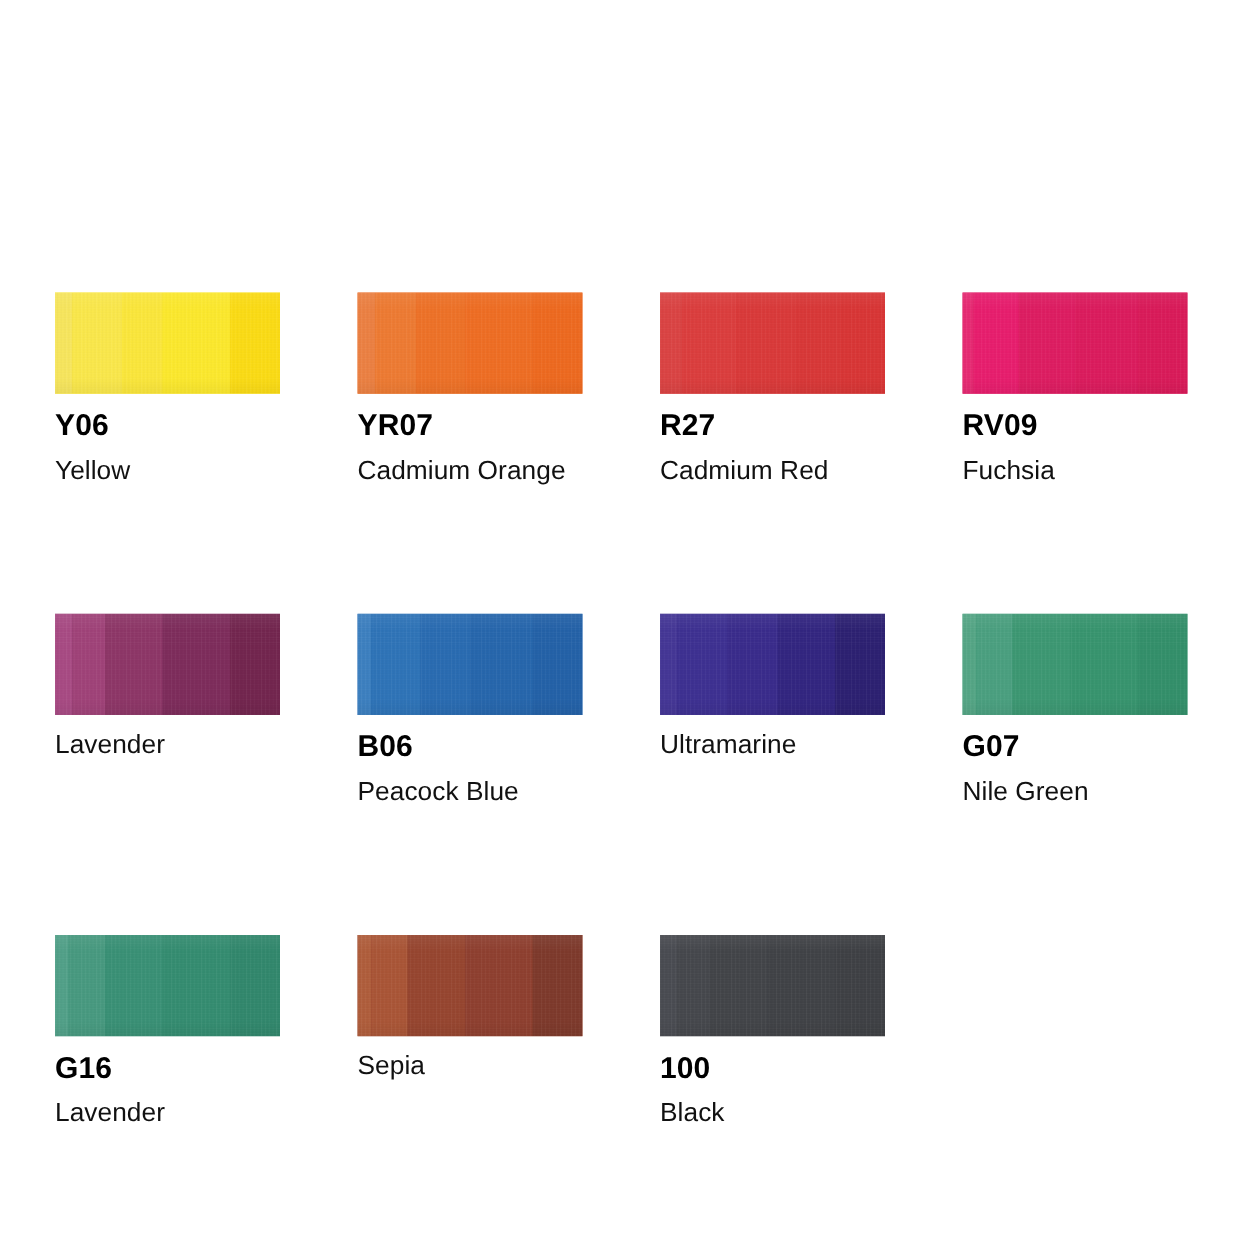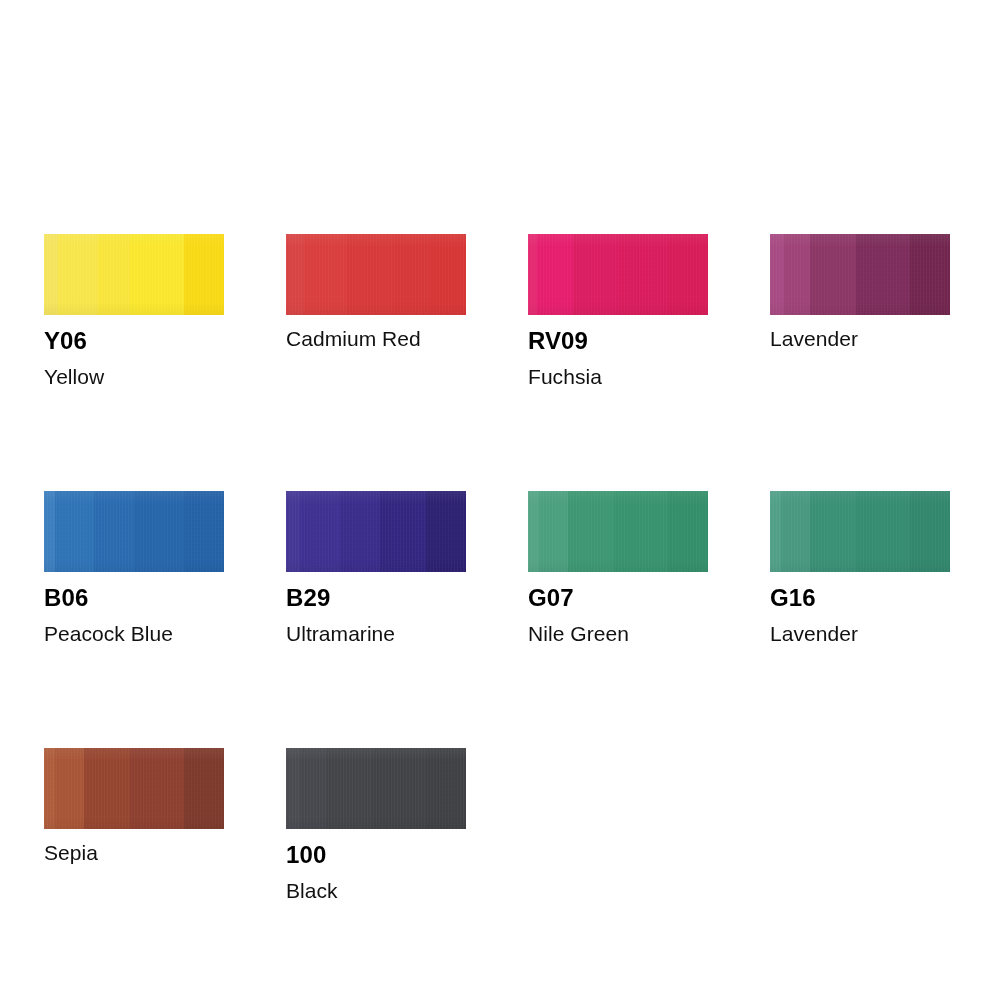--- a/index.html
+++ b/index.html
@@ -109,29 +109,43 @@
           <div class="band" style="left: 30%; width: 18%; background: rgb(251, 231, 60);"></div>
           <div class="band" style="left: 48%; width: 30%; background: rgb(252, 233, 46);"></div>
           <div class="band" style="left: 78%; width: 22%; background: rgb(251, 220, 22);"></div>
           <div class="blend"></div>
           <div class="grain"></div>
         </div>
         <div class="swatch-code">Y06</div>
         <div class="swatch-name">Yellow</div>
       </div>
       <div class="swatch-cell">
+        <div class="swatch-chip" style="background: rgb(238, 113, 40);">
+          <div class="band" style="left: 0%; width: 8%; background: rgb(236, 129, 67);"></div>
+          <div class="band" style="left: 8%; width: 18%; background: rgb(238, 123, 51);"></div>
+          <div class="band" style="left: 26%; width: 22%; background: rgb(238, 114, 40);"></div>
+          <div class="band" style="left: 48%; width: 30%; background: rgb(239, 110, 36);"></div>
+          <div class="band" style="left: 78%; width: 22%; background: rgb(238, 106, 32);"></div>
+          <div class="blend"></div>
+          <div class="grain"></div>
+        </div>
+        <div class="swatch-code">YR07</div>
+        <div class="swatch-name">Cadmium Orange</div>
+      </div>
+      <div class="swatch-cell">
         <div class="swatch-chip" style="background: rgb(219, 59, 59);">
           <div class="band" style="left: 0%; width: 10%; background: rgb(219, 68, 68);"></div>
           <div class="band" style="left: 10%; width: 24%; background: rgb(220, 62, 62);"></div>
           <div class="band" style="left: 34%; width: 26%; background: rgb(218, 58, 58);"></div>
           <div class="band" style="left: 60%; width: 20%; background: rgb(217, 56, 56);"></div>
           <div class="band" style="left: 80%; width: 20%; background: rgb(217, 54, 54);"></div>
           <div class="blend"></div>
           <div class="grain"></div>
         </div>
+        <div class="swatch-code">R27</div>
         <div class="swatch-name">Cadmium Red</div>
       </div>
       <div class="swatch-cell">
         <div class="swatch-chip" style="background: rgb(222, 29, 98);">
           <div class="band" style="left: 0%; width: 5%; background: rgb(231, 42, 115);"></div>
           <div class="band" style="left: 5%; width: 20%; background: rgb(232, 30, 110);"></div>
           <div class="band" style="left: 25%; width: 25%; background: rgb(222, 29, 98);"></div>
           <div class="band" style="left: 50%; width: 28%; background: rgb(220, 28, 94);"></div>
           <div class="band" style="left: 78%; width: 22%; background: rgb(218, 27, 90);"></div>
           <div class="blend"></div>
@@ -168,21 +182,20 @@
       <div class="swatch-cell">
         <div class="swatch-chip" style="background: rgb(58, 44, 140);">
           <div class="band" style="left: 0%; width: 8%; background: rgb(69, 55, 150);"></div>
           <div class="band" style="left: 8%; width: 22%; background: rgb(62, 49, 146);"></div>
           <div class="band" style="left: 30%; width: 22%; background: rgb(58, 44, 140);"></div>
           <div class="band" style="left: 52%; width: 26%; background: rgb(51, 38, 129);"></div>
           <div class="band" style="left: 78%; width: 22%; background: rgb(45, 33, 114);"></div>
           <div class="blend"></div>
           <div class="grain"></div>
         </div>
-        <div class="swatch-code">B29</div>
         <div class="swatch-name">Ultramarine</div>
       </div>
       <div class="swatch-cell">
         <div class="swatch-chip" style="background: rgb(62, 154, 119);">
           <div class="band" style="left: 0%; width: 6%; background: rgb(85, 166, 134);"></div>
           <div class="band" style="left: 6%; width: 16%; background: rgb(75, 160, 128);"></div>
           <div class="band" style="left: 22%; width: 26%; background: rgb(61, 152, 115);"></div>
           <div class="band" style="left: 48%; width: 30%; background: rgb(56, 149, 111);"></div>
           <div class="band" style="left: 78%; width: 22%; background: rgb(52, 144, 107);"></div>
           <div class="blend"></div>

